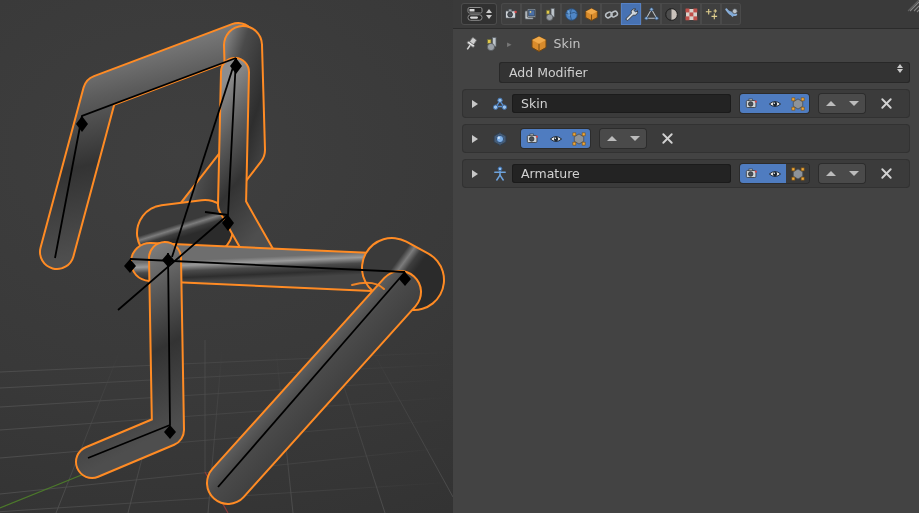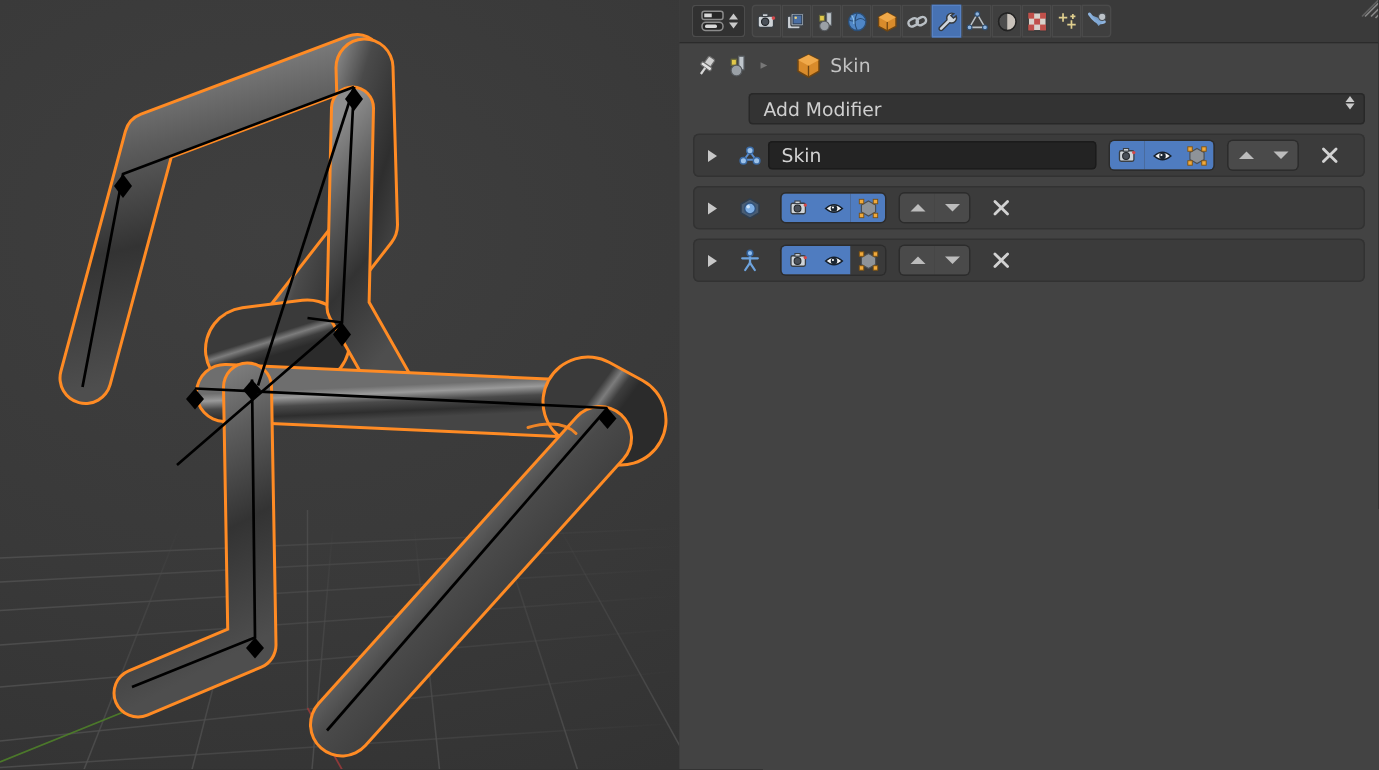--- a/index.html
+++ b/index.html
@@ -486,20 +486,23 @@
             <svg width="16" height="16" viewBox="0 0 16 16">
               <g stroke="#6ea3dd" stroke-width="1.5" fill="none" stroke-linecap="round">
                 <path d="M8 4.6 L8 9.2"></path>
                 <path d="M2.8 6.2 L13.2 6.2"></path>
                 <path d="M8 9.2 L4.8 14"></path>
                 <path d="M8 9.2 L11.2 14"></path>
               </g>
               <circle cx="8" cy="2.8" r="1.9" fill="#8ebdf0" stroke="#35649e" stroke-width="1"></circle>
             </svg>
           </div>
+          <div class="mod-name">
+            <span>Armature</span>
+          </div>
           <div class="mod-toggles">
             <div class="tgl" title="Render">
               <svg width="14" height="14" viewBox="0 0 16 16">
                 <rect x="1.5" y="4" width="11" height="8" rx="1.3" fill="#cfd4d8" stroke="#3a3f44" stroke-width="1"></rect>
                 <rect x="4.5" y="2.3" width="4" height="2" fill="#cfd4d8" stroke="#3a3f44" stroke-width=".8"></rect>
                 <circle cx="6.5" cy="8" r="2.6" fill="#4a5058" stroke="#22262a" stroke-width=".8"></circle>
                 <circle cx="12.4" cy="5.4" r="1.3" fill="#d4484a"></circle>
               </svg>
             </div>
             <div class="tgl" title="Display in viewport">

